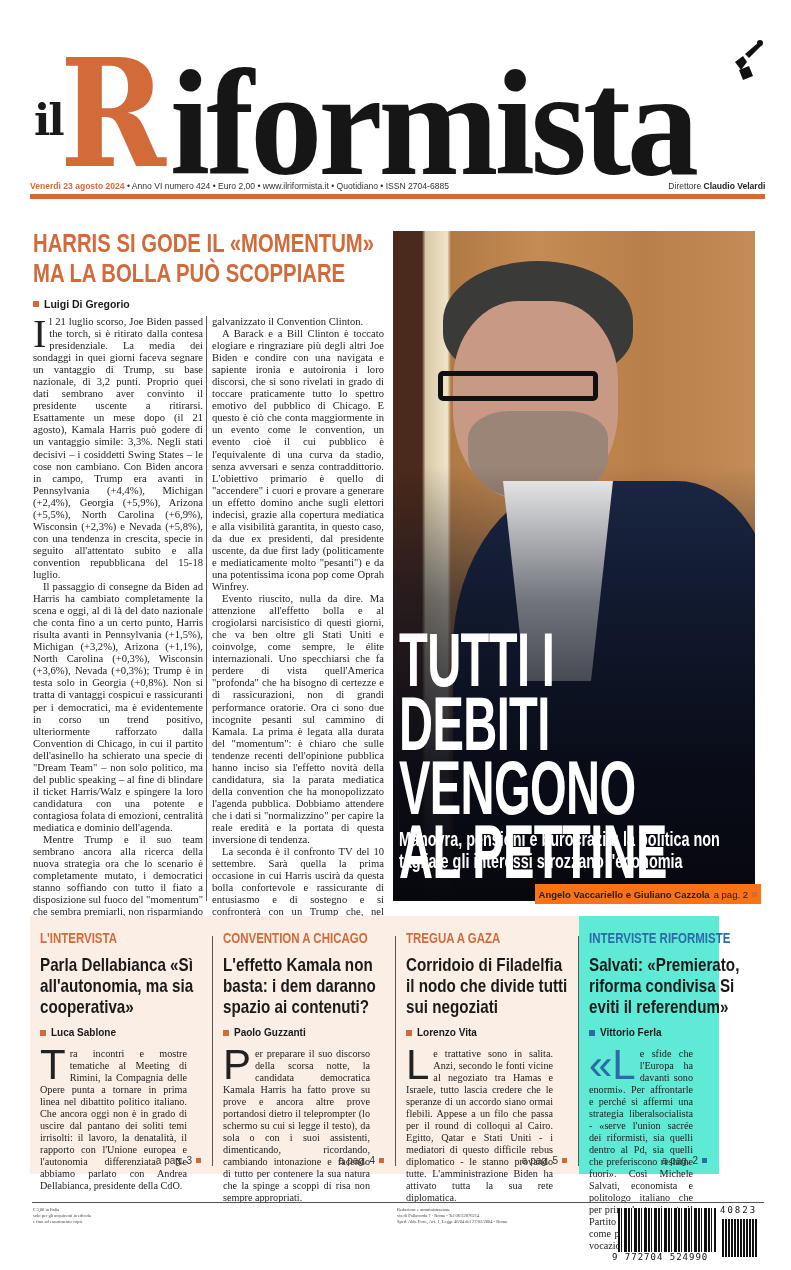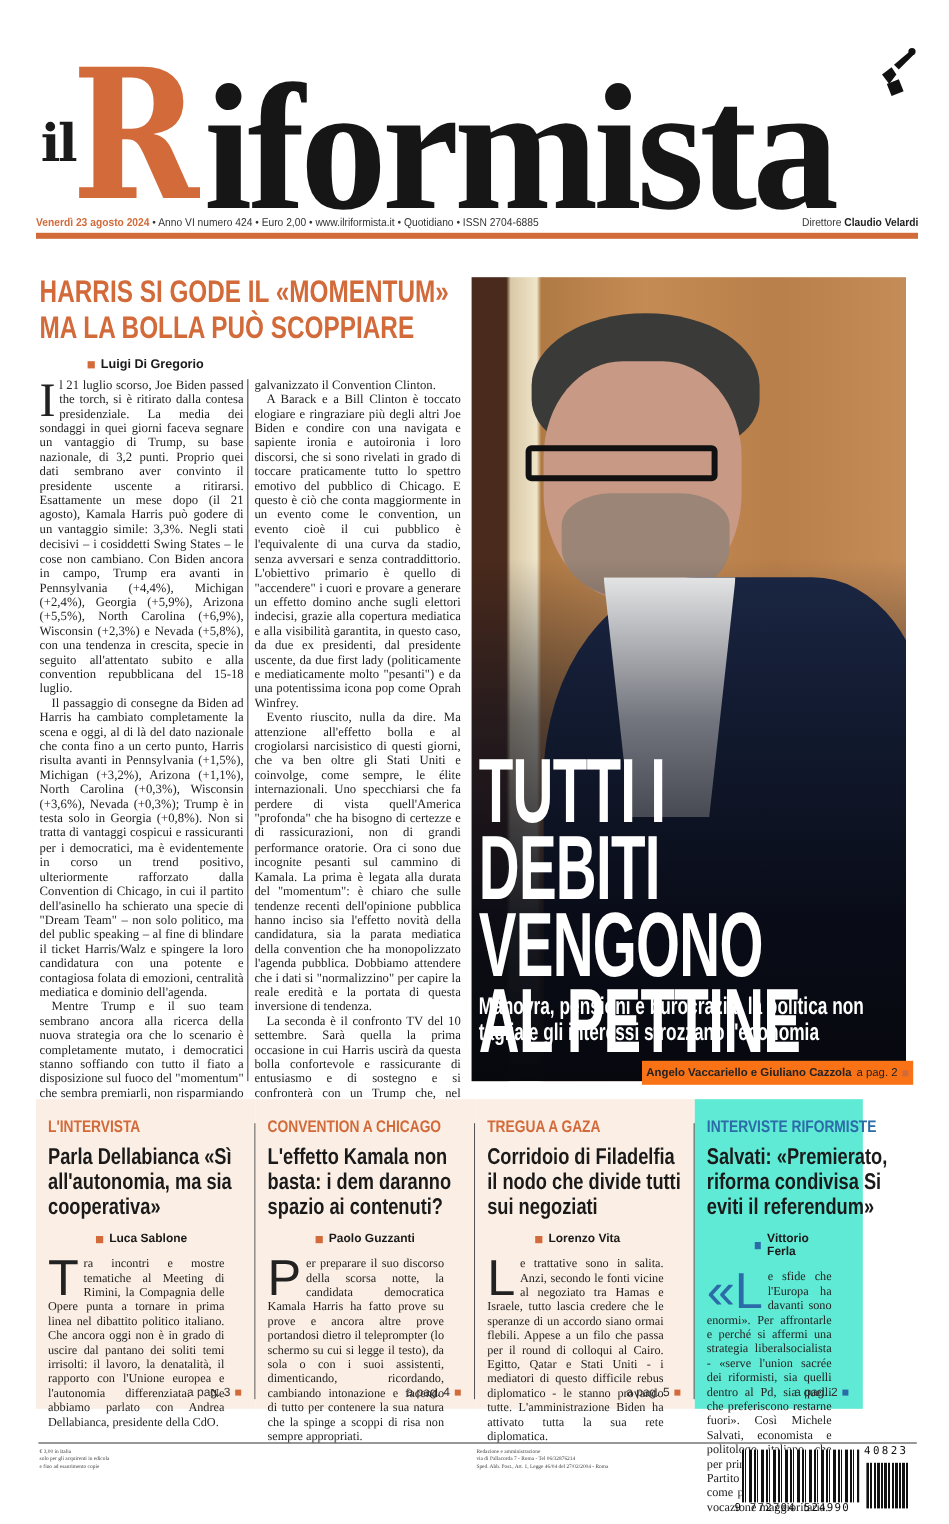--- a/index.html
+++ b/index.html
@@ -13,21 +13,21 @@
   .logo-rest { position: absolute; left: 140px; top: 8px; font-family: "Liberation Serif", serif; font-weight: bold; font-size: 150px; line-height: 1; color: #161616; letter-spacing: -4px; transform: scaleX(0.96); transform-origin: left top; }
   .logo-mascot { position: absolute; right: 0; top: 0; width: 36px; height: 40px; }
 
   .infobar { position: absolute; left: 30px; top: 178px; width: 735px; height: 14px; font-family: "Liberation Sans", sans-serif; font-size: 9.5px; color: #333; display: flex; justify-content: space-between; align-items: center; transform: scaleX(0.9); transform-origin: left center; width: 817px; }
   .infobar .date { color: #d26a3a; font-weight: bold; }
   .infobar .dir b { color: #222; }
   .rule-orange { position: absolute; left: 30px; top: 194px; width: 735px; height: 5px; background: #d26a3a; }
 
   
   .lead-title { position: absolute; left: 33px; top: 228px; width: 360px; font-family: "Liberation Sans", sans-serif; font-weight: bold; font-size: 26px; line-height: 30px; color: #d26a3a; transform: scaleX(0.78); transform-origin: left top; width: 460px; }
-  .byline { font-family: "Liberation Sans", sans-serif; font-weight: bold; font-size: 10.5px; color: #1a1a1a; display: flex; align-items: center; gap: 5px; margin-left: 40px; }
+  .byline { font-family: "Liberation Sans", sans-serif; font-weight: bold; font-size: 10.5px; color: #1a1a1a; display: flex; align-items: center; gap: 5px; }
   .byline .sq { width: 6px; height: 6px; background: #d26a3a; display: inline-block; }
   .lead-byline { position: absolute; left: 33px; top: 298px; }
 
   .col { position: absolute; font-family: "Liberation Serif", serif; font-size: 10.6px; line-height: 12.05px; text-align: justify; color: #222; hyphens: auto; }
   .col p { text-indent: 10px; }
   .col p.first { text-indent: 0; }
   .col1 { left: 33px; top: 316px; width: 170px; height: 600px; overflow: hidden; }
   .col2 { left: 212px; top: 316px; width: 172px; height: 600px; overflow: hidden; }
   .col-divider { position: absolute; left: 206px; top: 316px; width: 1px; height: 585px; background: #555; }
   .dropcap { float: left; font-size: 40px; line-height: 34px; padding-right: 3px; margin-top: 1px; font-family: "Liberation Serif", serif; }

